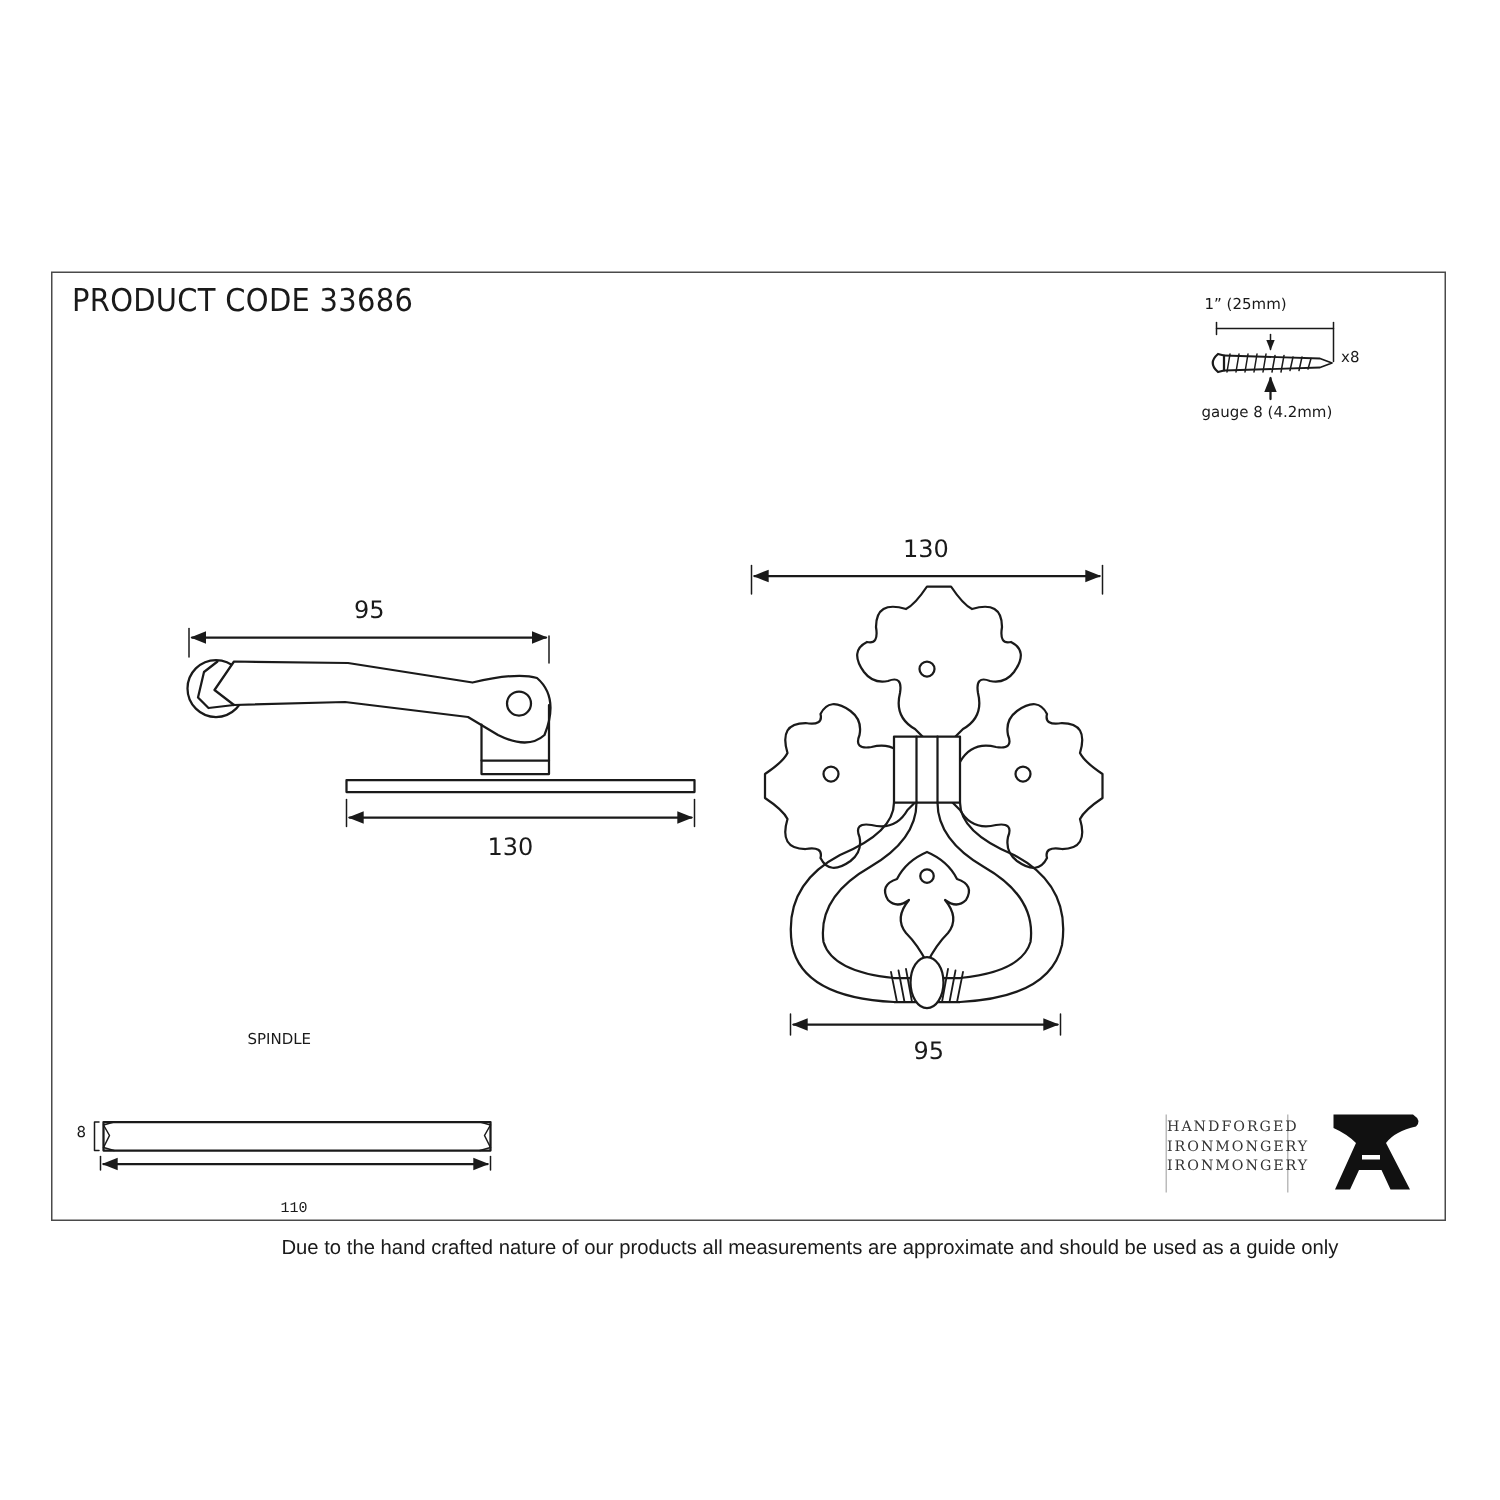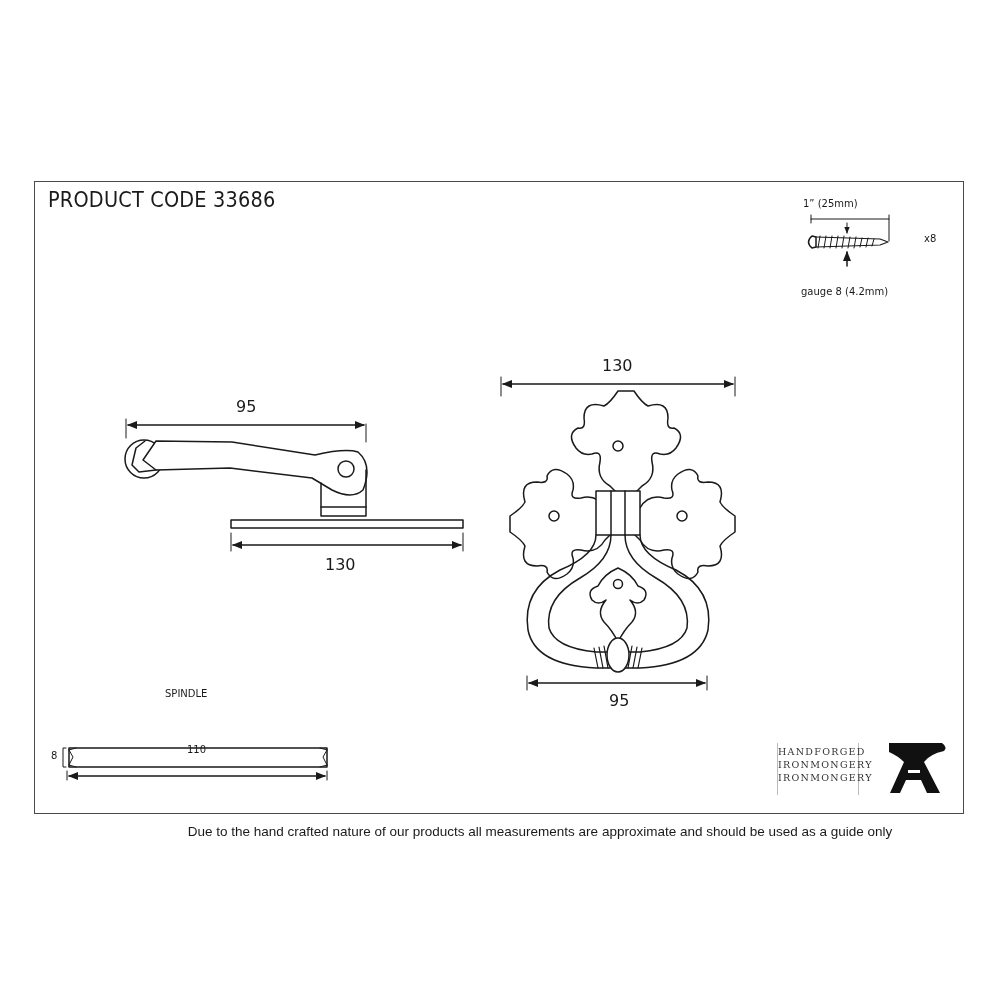--- a/index.html
+++ b/index.html
@@ -102,32 +102,32 @@
     <line x1="69" y1="776" x2="325" y2="776" marker-start="url(#arr)" marker-end="url(#arr)"></line>
   </g>
 
   <g stroke="none" fill="#111">
     <path d="M889,743 L942,743 Q948,747 944,751 Q930,754 924,762 L940,793 L927,793 L921,780 L906,780 L900,793 L890,793 L904,762 Q898,756 889,752 z"></path>
     <rect x="908" y="770" width="12" height="3" fill="#fff"></rect>
   </g>
 </svg>
 
 <div class="small" style="left:803px; top:198px;">1” (25mm)</div>
-<div class="small" style="left:894px; top:233px;margin-left:30px;">x8</div>
-<div class="small" style="left:801px; top:286px;">gauge 8 (4.2mm)</div>
+<div class="small" style="left:894px; top:233px;">x8</div>
+<div class="small" style="left:801px; top:270px;">gauge 8 (4.2mm)</div>
 
 <div class="dim" style="left:236px; top:397px;">95</div>
 <div class="dim" style="left:325px; top:555px;">130</div>
 
 <div class="dim" style="left:602px; top:356px;">130</div>
 <div class="dim" style="left:609px; top:691px;">95</div>
 
 <div class="small" style="left:165px; top:688px;">SPINDLE</div>
 <div class="small" style="left:51px; top:750px;">8</div>
-<div class="small" style="left:187px; top:744px;">110</div>
+<div class="small" style="left:187px; top:801px;font-family:Liberation Mono, monospace;">110</div>
 
 <div class="brand">
   <div>HANDFORGED</div>
   <div>IRONMONGERY</div>
   <div>IRONMONGERY</div>
 </div>
 
 <div class="footer">Due to the hand crafted nature of our products all measurements are approximate and should be used as a guide only</div>
 
 </body></html>

